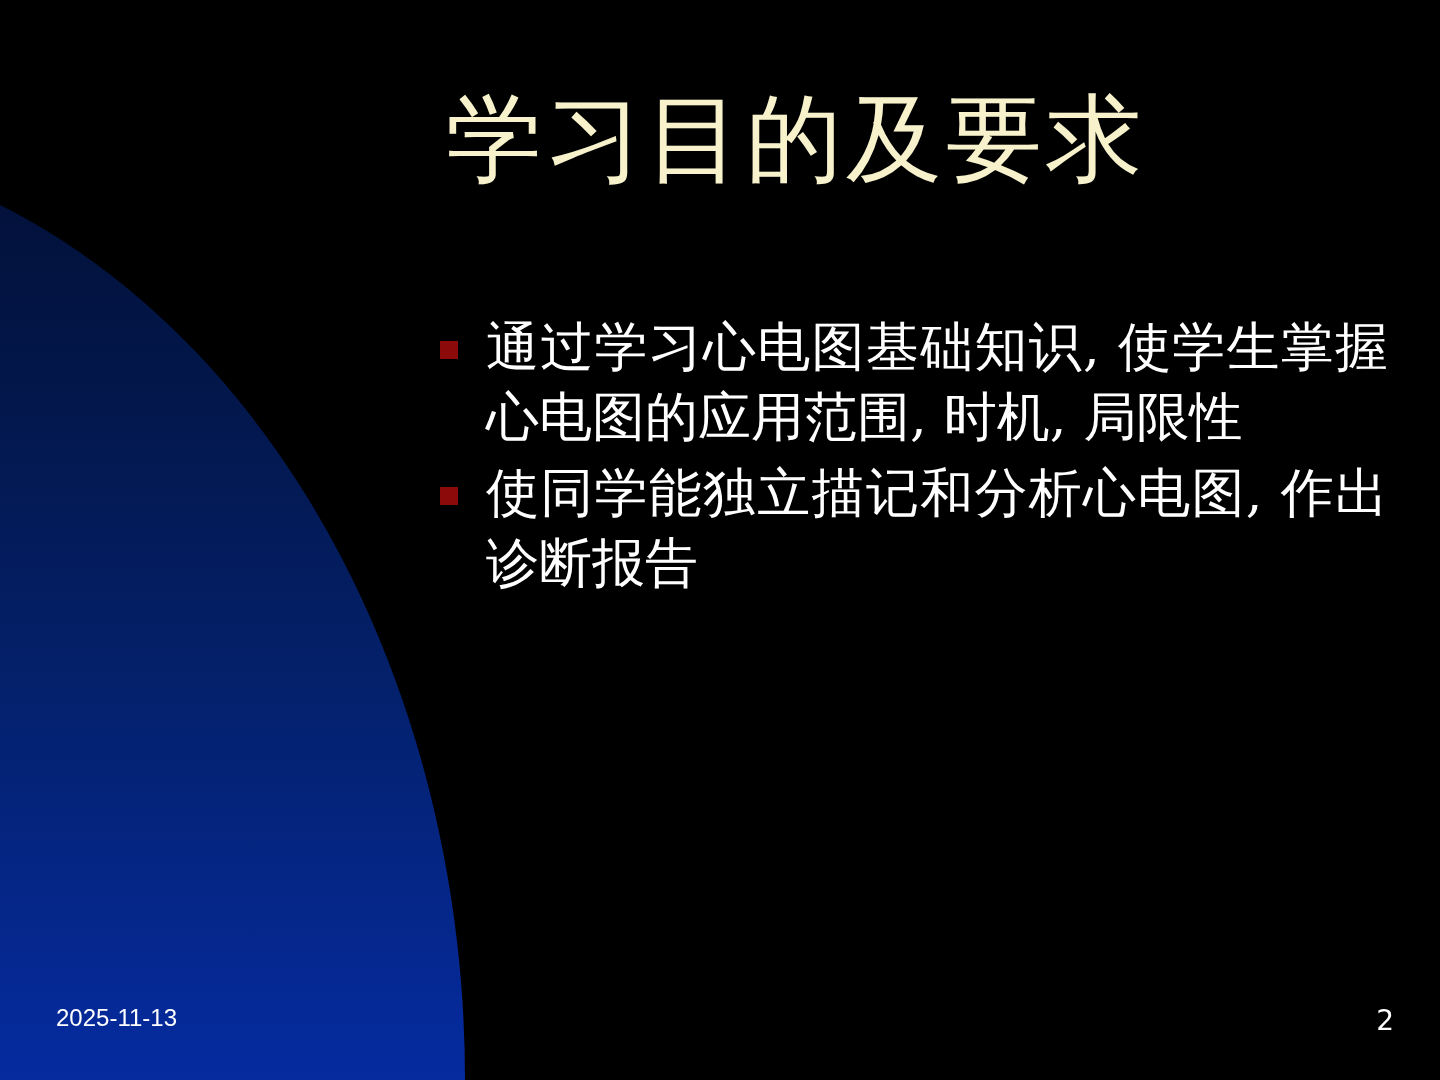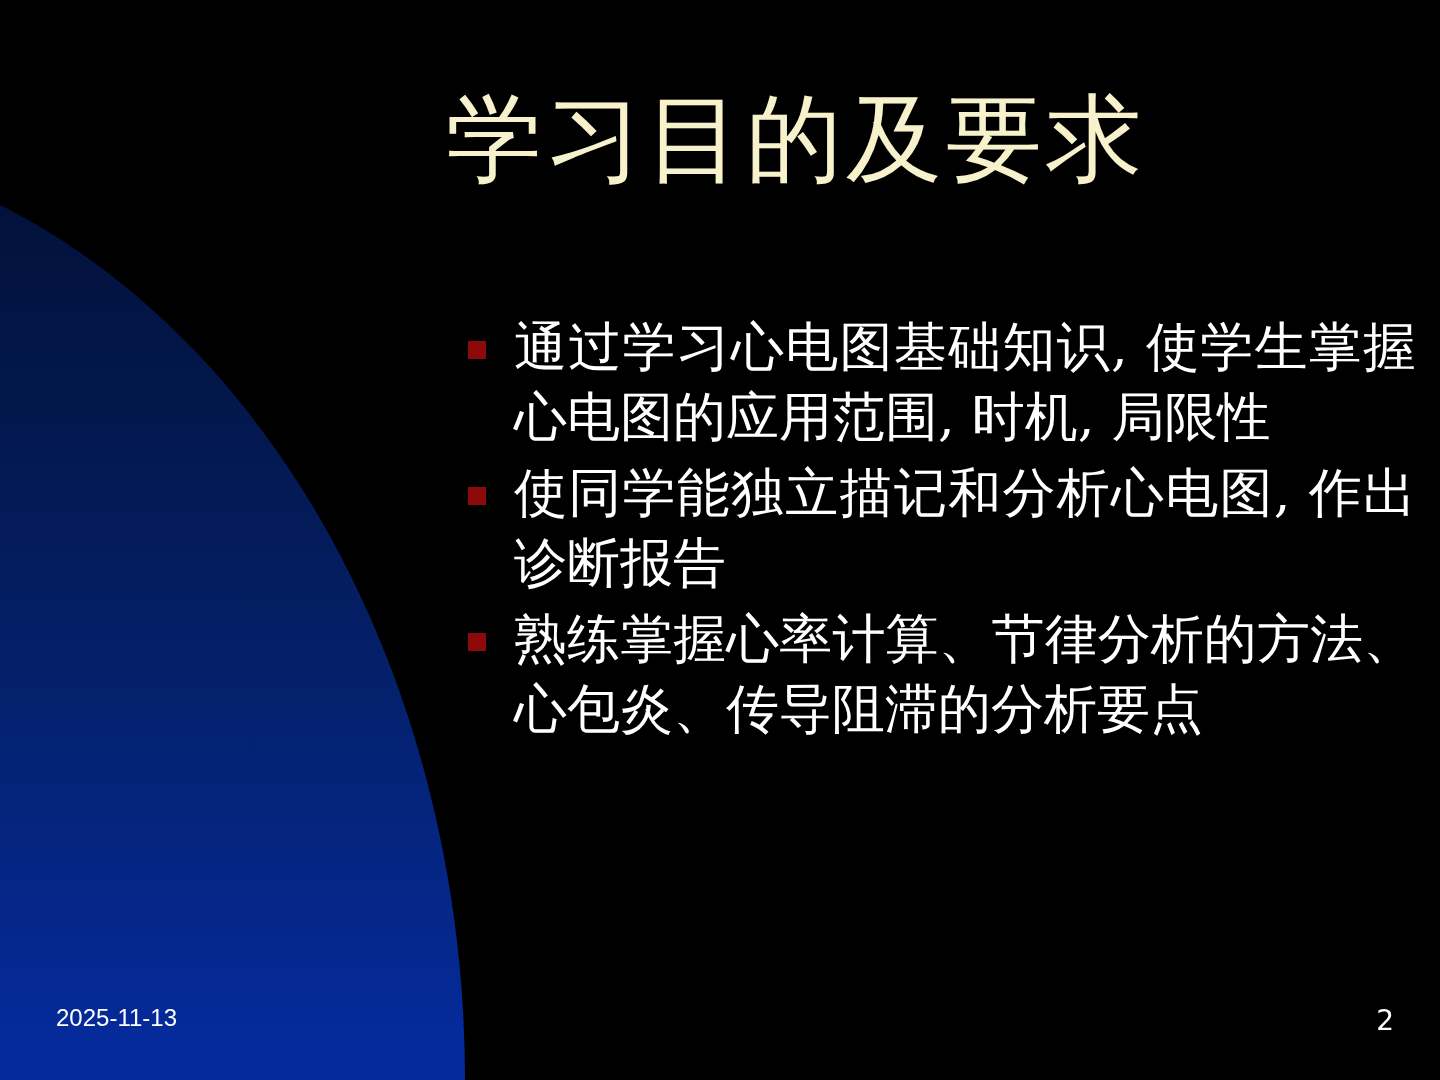--- a/index.html
+++ b/index.html
@@ -52,21 +52,21 @@
     font-size: 96px;
     line-height: 1.12;
     color: #F7F2CB;
     letter-spacing: 4px;
     white-space: nowrap;
   }
 
   
   #body-block {
     position: absolute;
-    left: 468px;
+    left: 440px;
     top: 312px;
     width: 948px;
   }
   .bullet-row {
     display: flex;
     align-items: flex-start;
     margin-bottom: 6px;
   }
   .bullet-marker {
     flex: 0 0 auto;
@@ -123,24 +123,20 @@
     <div class="bullet-row">
       <span class="bullet-marker"></span>
       <span class="bullet-text">通过学习心电图基础知识, 使学生掌握心电图的应用范围, 时机, 局限性</span>
     </div>
 
     <div class="bullet-row">
       <span class="bullet-marker"></span>
       <span class="bullet-text">使同学能独立描记和分析心电图, 作出诊断报告</span>
     </div>
 
-    <div class="bullet-row">
-      <span class="bullet-marker"></span>
-      <span class="bullet-text">熟练掌握心率计算、节律分析的方法、心包炎、传导阻滞的分析要点</span>
-    </div>
 
   </div>
 
   <div id="footer-date">2025-11-13</div>
 
   <div id="footer-page">2</div>
 
 </div>
 
 </body></html>

